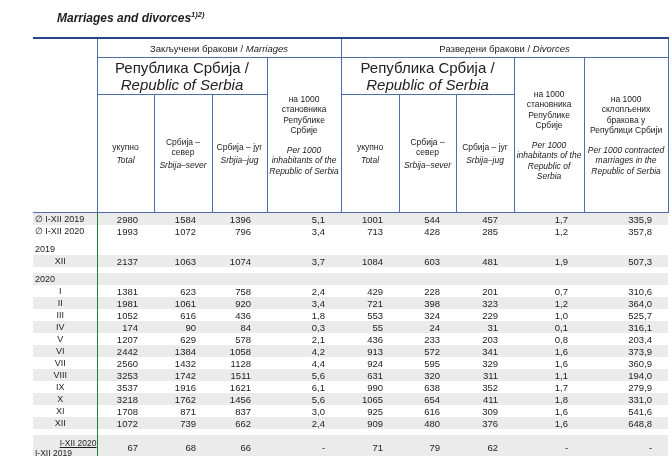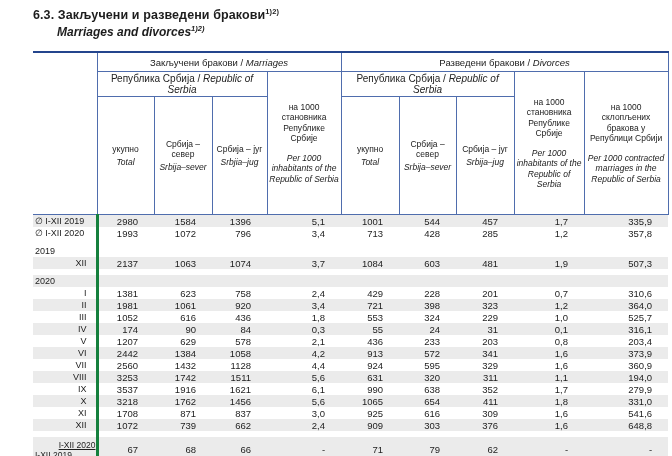--- a/index.html
+++ b/index.html
@@ -13,47 +13,46 @@
   .title-en{font-size:12px;font-weight:bold;font-style:italic;margin:3px 0 0 24px;}
   sup{font-size:7.5px;vertical-align:super;line-height:0;}
 
   
   table{border-collapse:collapse;table-layout:fixed;width:635px;
         margin-top:12px;border-top:2px solid #24458d;}
   thead th{border:1px solid #4f6dad;font-weight:normal;text-align:center;
            vertical-align:middle;padding:1px 1px;color:#222222;margin-left:42px;}
   thead th.corner{border-left:none;}
   th.sec{font-size:9.5px;height:16px;}
-  th.region{font-size:10px;height:19px;}
+  th.region{font-size:15px;height:19px;}
   th.colh{font-size:8.5px;line-height:10.5px;}
   th.tallh{font-size:8.5px;line-height:10.5px;}
   .en-inline{font-style:italic;}
   .sr-block{display:block;}
   .en-block{display:block;font-style:italic;margin-top:9px;}
   .colh .en-block{margin-top:2px;}
 
   tbody td{border:none;font-size:9.5px;color:#1d1d1d;padding:0;vertical-align:middle;}
-  tbody td.lbl{border-right:3px solid #15803d;text-align:left;padding-left:2px;font-size:9px;margin-top:28px;}
-  tbody tr.indent td.lbl{text-align:right;padding-right:9px;padding-left:0;}
+  tbody td.lbl{border-right:1px solid #15803d;text-align:left;padding-left:2px;font-size:9px;margin-top:28px;}
+  tbody tr.indent td.lbl{text-align:center;padding-right:9px;padding-left:0;}
   tbody td.num{text-align:right;padding-right:16px;}
   tr.shaded td{background:#ebebeb;}
   tr.r-data td{height:12px;}
   tr.r-group td{height:12px;}
   tr.r-blank td{height:6px;}
   tr.r-ratio td{height:25px;}
   tr.r-ratio td.lbl{font-size:8.5px;line-height:10px;}
   .ratio-top{text-decoration:underline;text-align:right;}
   tbody tr:last-child td{border-bottom:2px solid #24458d;}
 </style>
 </head>
 <body>
 
 <div class="page">
 
-  <div class="title-sr"><span>6.3. Закључени и разведени бракови</span><sup>1)2)</sup></div>
   <div class="title-en"><span>Marriages and divorces</span><sup>1)2)</sup></div>
 
   <table>
     <colgroup>
       <col style="width:64px">
         <col style="width:57px">
         <col style="width:58px">
       <col style="width:55px">
         <col style="width:74px">
         <col style="width:58px">
@@ -296,21 +295,21 @@
           <td class="num">1,6</td>
           <td class="num">541,6</td>
         </tr>
         <tr class="r-data shaded indent">
           <td class="lbl">XII</td>
           <td class="num">1072</td>
           <td class="num">739</td>
           <td class="num">662</td>
           <td class="num">2,4</td>
           <td class="num">909</td>
-          <td class="num">303</td>
+          <td class="num">480</td>
           <td class="num">376</td>
           <td class="num">1,6</td>
           <td class="num">648,8</td>
         </tr>
         <tr class="r-blank">
           <td class="lbl"></td>
           <td colspan="9"></td>
         </tr>
         <tr class="r-ratio shaded">
           <td class="lbl">

